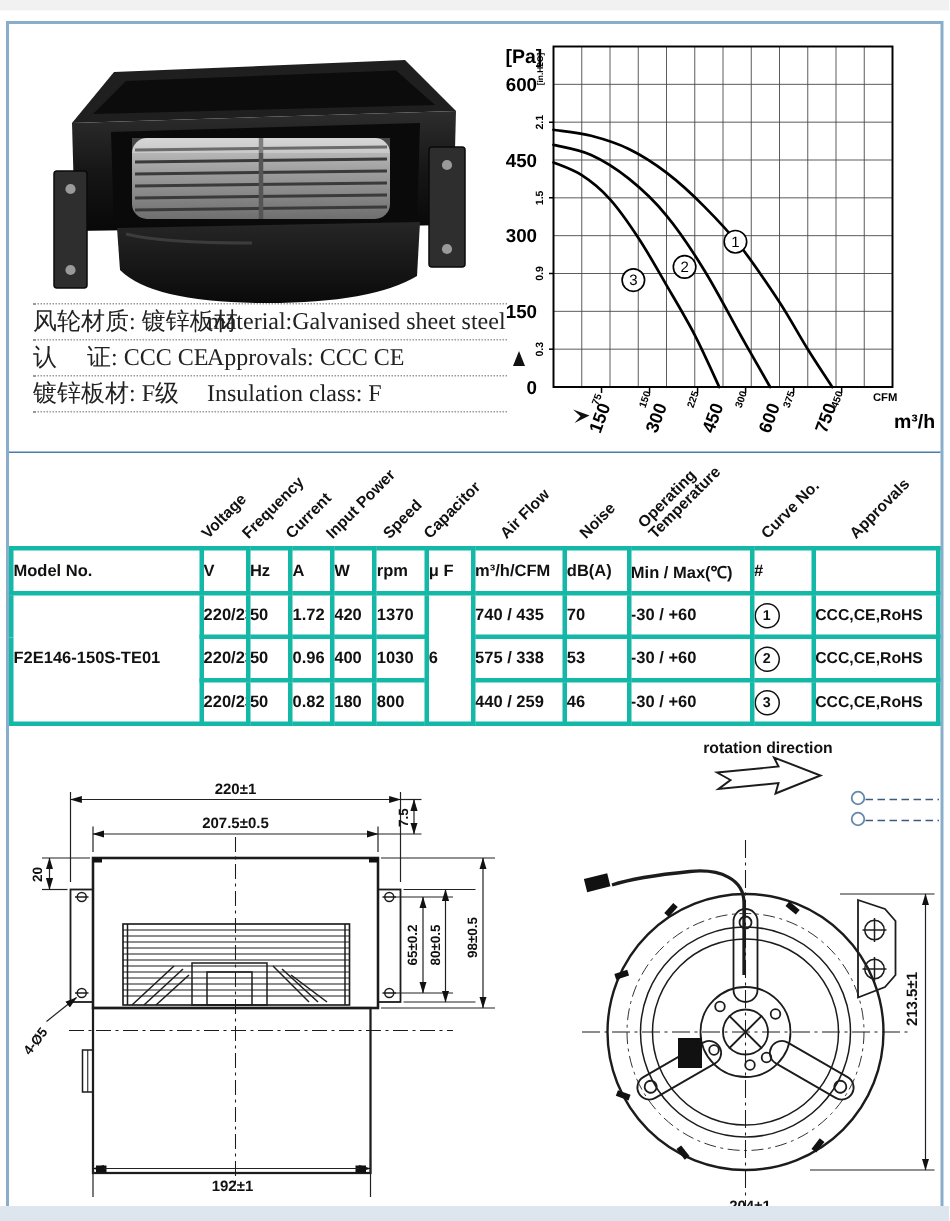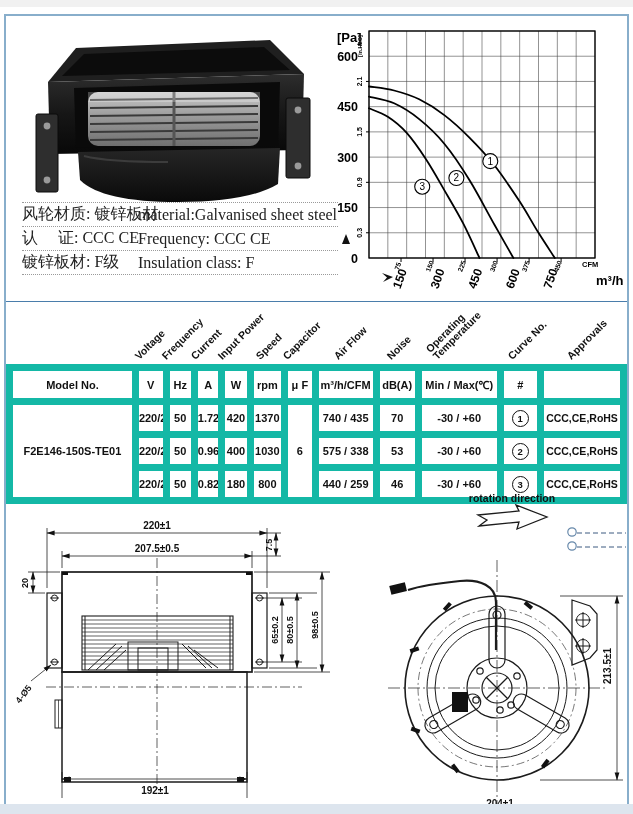--- a/index.html
+++ b/index.html
@@ -23,21 +23,21 @@
   .spec-row:first-child{border-top:1px dotted #9a9a9a;}
   .spec-cn{width:116px;white-space:nowrap;}
   .spec-en{white-space:nowrap;}
 
   
   .table-section{position:absolute;left:0;top:285px;width:621px;}
   .rot-strip{position:relative;height:62px;border-top:1px solid #4a7dab;overflow:visible;}
   .rot-label{position:absolute;bottom:3px;transform:rotate(-45deg);transform-origin:0 100%;
              font-size:10.5px;font-weight:600;white-space:pre-line;line-height:10px;color:#111;}
   table.spec{width:100%;border-collapse:collapse;table-layout:fixed;}
-  table.spec td{border:7px solid #14b8a6;text-align:center;vertical-align:middle;
+  table.spec td{border:3px solid #14b8a6;vertical-align:middle;
                 font-size:11px;font-weight:700;color:#111;padding:0;height:26px;overflow:hidden;}
   .circle-num{display:inline-flex;align-items:center;justify-content:center;width:15px;height:15px;
               border:1.3px solid #111;border-radius:50%;font-size:9.5px;font-weight:600;}
 
   
   .drawings{position:absolute;left:0;top:458px;width:621px;height:338px;}
   .drawings text{font-family:"Liberation Sans",sans-serif;font-weight:600;fill:#111;}
 </style>
 </head>
 <body>
@@ -179,21 +179,21 @@
       </svg>
     </div>
 
     <div class="specs">
       <div class="spec-row">
         <span class="spec-cn">风轮材质: 镀锌板材</span>
         <span class="spec-en">material:Galvanised sheet steel</span>
       </div>
       <div class="spec-row">
         <span class="spec-cn">认　 证: CCC CE</span>
-        <span class="spec-en">Frequency: CCC  CE</span>
+        <span class="spec-en">Approvals: CCC  CE</span>
       </div>
       <div class="spec-row">
         <span class="spec-cn">镀锌板材: F级</span>
         <span class="spec-en">Insulation class: F</span>
       </div>
     </div>
 
     <div class="table-section">
       <div class="rot-strip">
         <div class="rot-label" style="left:21.5%">Voltage</div>

